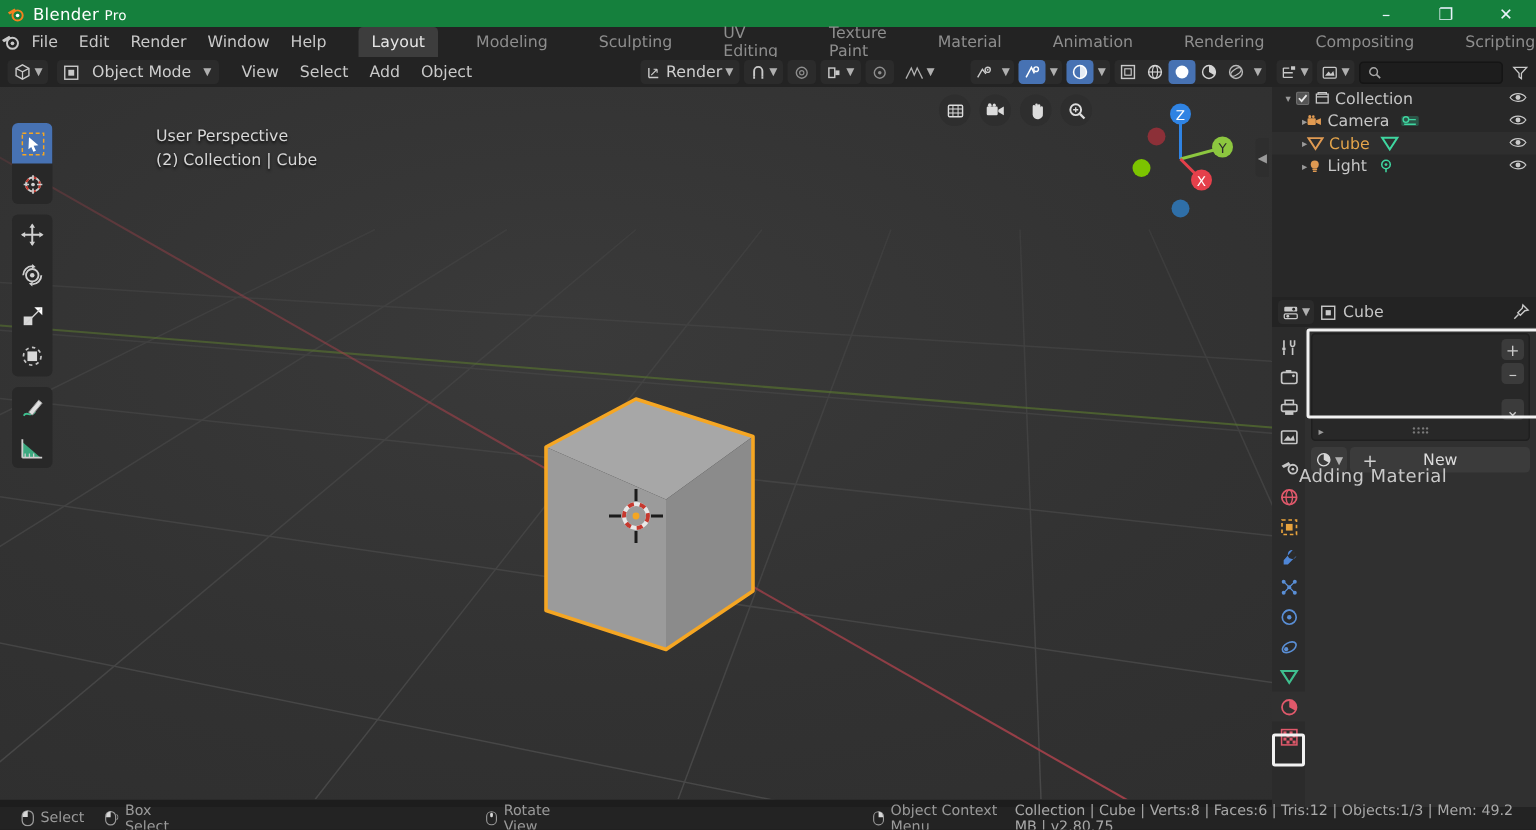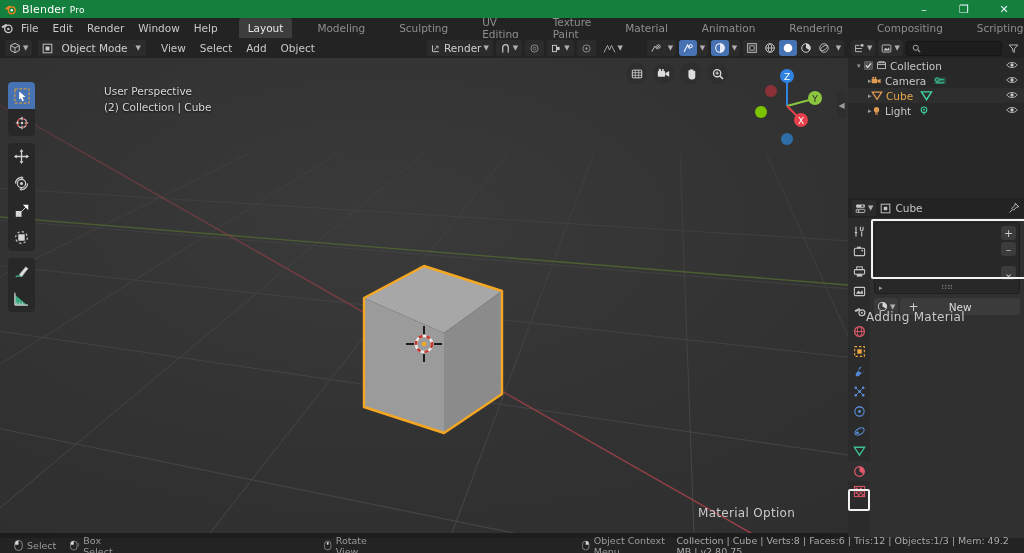--- a/index.html
+++ b/index.html
@@ -515,21 +515,20 @@
         <circle cx="45" cy="78" r="6" fill="#2f6fa8"></circle>
       </svg>
 
       <div class="side-arrow">◀</div>
 
       <div class="overlay-text">
         <div>User Perspective</div>
         <div>(2) Collection | Cube</div>
       </div>
 
-      <div class="anno" style="left:698px; top:448px;">Material Option</div>
     </div>
   </div>
 
   <div class="outliner">
     <div class="ol-header">
       <div class="ol-drop">
         <svg width="11" height="11" viewBox="0 0 14 14">
           <path d="M2 3 H7 M2 7 H10 M2 11 H10 M2 3 V11" stroke="#c9c9c9" stroke-width="1.1" fill="none"></path>
           <rect x="8.5" y="1.5" width="3.5" height="3" fill="#c9c9c9"></rect>
         </svg>

